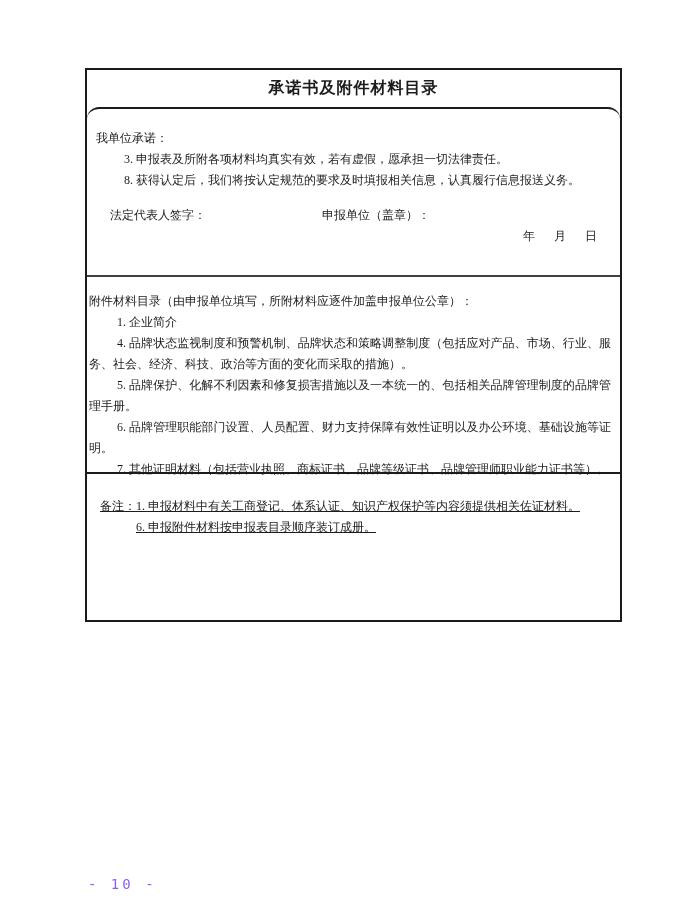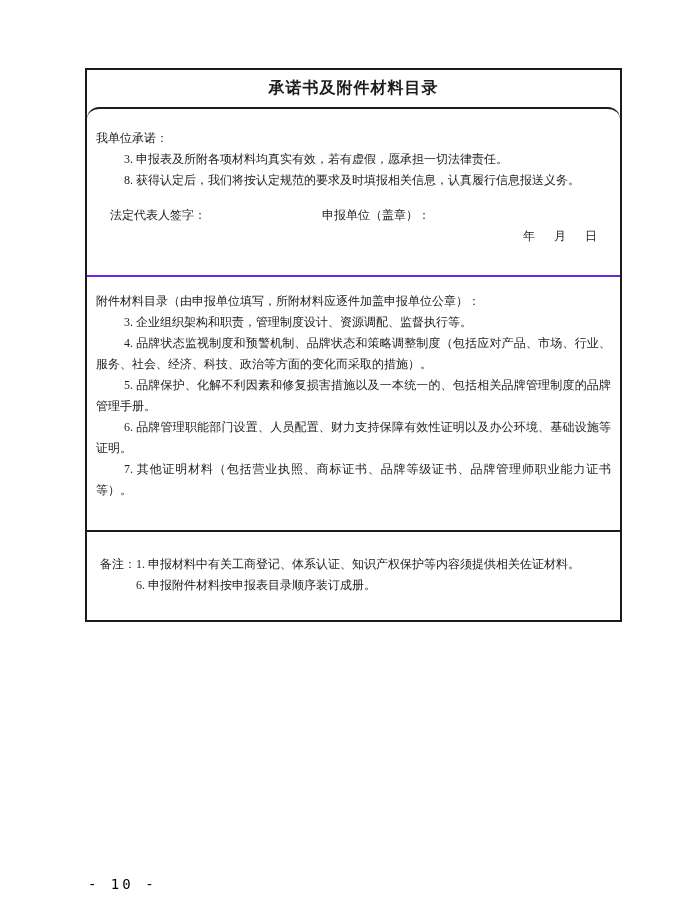--- a/index.html
+++ b/index.html
@@ -24,22 +24,22 @@
   }
   .sec { width: 100%; }
   .sec-title {
     height: 37px;
     display: flex; align-items: center; justify-content: center;
   }
   .sec-title h1 {
     font-size: 16px; font-weight: bold; letter-spacing: 1px;
   }
   .sec-commit   { height: 168px; border-top: 2px solid #1b1b1b; padding: 19px 9px 0 9px; border-radius: 12px; }
-  .sec-attach   { height: 255px; border-top: 2px solid #6d28d9; padding: 14px 9px 0 9px; }
-  .sec-notes    { height: 82px;  border-top: 2px solid #1b1b1b; padding: 22px 9px 0 9px; }
+  .sec-attach   { height: 197px; border-top: 2px solid #404040; padding: 14px 9px 0 2px; }
+  .sec-notes    { height: 82px;  border-top: 2px solid #1b1b1b; padding: 22px 9px 0 9px; text-decoration: underline; }
 
   .txt {
     font-size: 12px; line-height: 21px;
     text-align: justify;
   }
   .indent { text-indent: 28px; }
 
   .sig-row {
     position: relative; height: 21px; margin-top: 14px;
     font-size: 12px; line-height: 21px;
@@ -55,21 +55,21 @@
   }
 
   .notes-row { display: flex; font-size: 12px; line-height: 21px; }
   .notes-label { white-space: nowrap; padding-left: 4px; }
   .notes-items { flex: 1; }
 
   .page-number {
     position: absolute;
     left: 88px; top: 876px;
     font-family: "DejaVu Sans Mono", "Liberation Mono", monospace;
-    font-size: 14px; letter-spacing: 3px; color: #000000;
+    font-size: 14px; letter-spacing: 3px; color: #8b5cf6;
     white-space: pre;
   }
 </style>
 </head>
 <body>
 
 <div class="page">
 
   <div class="doc-box">
 
@@ -89,21 +89,21 @@
 
       <div class="date-row">
         <span>年</span>
         <span>月</span>
         <span>日</span>
       </div>
     </div>
 
     <div class="sec sec-attach">
       <p class="txt">附件材料目录（由申报单位填写，所附材料应逐件加盖申报单位公章）：</p>
-      <p class="txt indent">3. 企业组织架构和职责，管理制度设计、资源调配、监督执行等。</p>
+      <p class="txt indent">1. 企业简介</p>
       <p class="txt indent">4. 品牌状态监视制度和预警机制、品牌状态和策略调整制度（包括应对产品、市场、行业、服务、社会、经济、科技、政治等方面的变化而采取的措施）。</p>
       <p class="txt indent">5. 品牌保护、化解不利因素和修复损害措施以及一本统一的、包括相关品牌管理制度的品牌管理手册。</p>
       <p class="txt indent">6. 品牌管理职能部门设置、人员配置、财力支持保障有效性证明以及办公环境、基础设施等证明。</p>
       <p class="txt indent">7. 其他证明材料（包括营业执照、商标证书、品牌等级证书、品牌管理师职业能力证书等）。</p>
     </div>
 
     <div class="sec sec-notes">
       <div class="notes-row">
         <span class="notes-label">备注：</span>
         <div class="notes-items">

